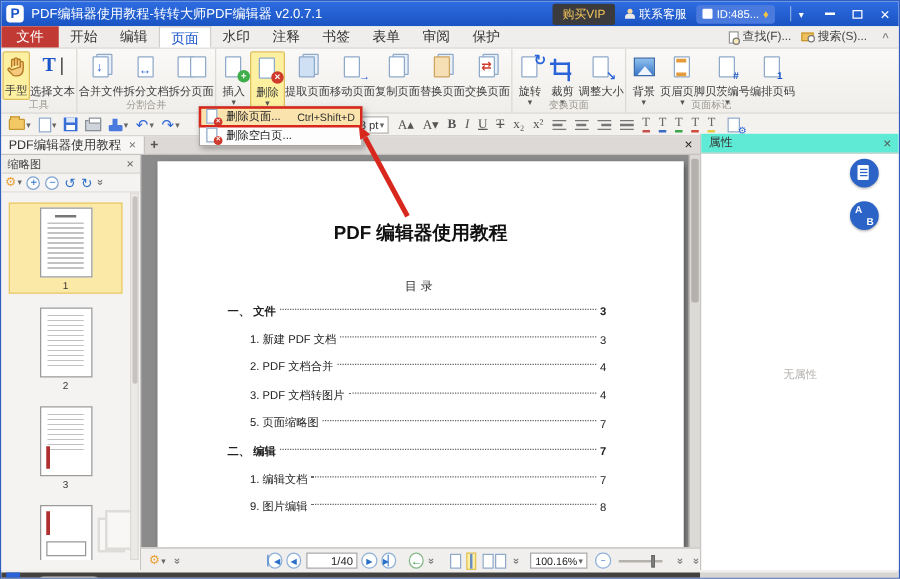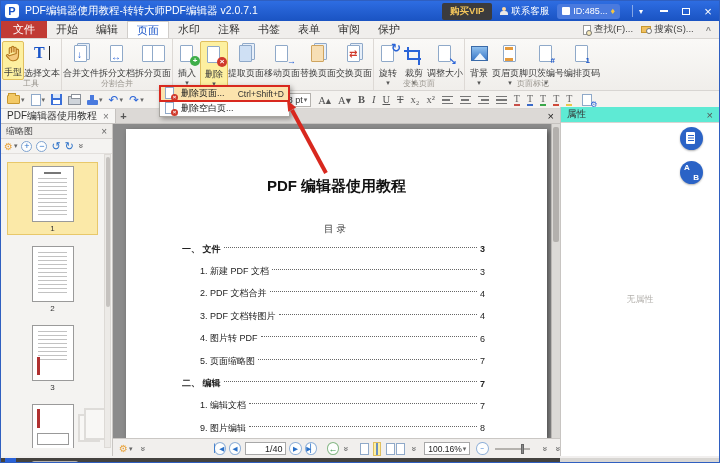--- a/index.html
+++ b/index.html
@@ -9,21 +9,21 @@
     position:relative; width:720px; height:463px; background:#f1efee;
     border:1px solid #2f5fc0; overflow:hidden; font-size:11px; color:#333;
   }
   
   .titlebar { position:absolute; left:0; top:0; right:0; height:20px;
     background:linear-gradient(#2e6de2,#1a53c2); display:flex; align-items:center; }
   .app-logo { width:14px; height:14px; margin-left:4px; background:#fff; border-radius:3px;
     color:#1a55c8; font-weight:bold; font-size:11px; line-height:14px; text-align:center; }
   .app-title { color:#fff; font-size:10.5px; margin-left:6px; white-space:nowrap; }
   .tb-right { margin-left:auto; display:flex; align-items:center; height:100%; }
-  .vip-btn { background:#3b3b3d; color:#f0c35a; font-size:9.5px; padding:2px 8px; border-radius:2px; margin-right:8px;font-weight:bold; }
+  .vip-btn { background:#3b3b3d; color:#f0c35a; font-size:9.5px; padding:2px 8px; border-radius:2px; margin-right:8px; }
   .contact { display:flex; align-items:center; color:#fff; font-size:9.5px; margin-right:8px; }
   .person-ico { width:8px; height:8px; margin-right:3px; position:relative; }
   .person-ico::before { content:""; position:absolute; left:2px; top:0; width:4px; height:4px; border-radius:50%; background:#ffd9a0; }
   .person-ico::after { content:""; position:absolute; left:0; top:4px; width:8px; height:4px; border-radius:3px 3px 0 0; background:#e8e8e8; }
   .id-badge { display:flex; align-items:center; background:#4a7ade; border-radius:3px; height:15px;
     padding:0 5px; color:#fff; font-size:9px; margin-right:6px; }
   .id-card { width:8px; height:8px; background:#fff; border-radius:1px; margin-right:3px; }
   .gold { color:#f5c542; font-size:9px; margin-left:3px; }
   .tb-sep { width:1px; height:12px; background:rgba(255,255,255,.45); margin:0 6px; }
   .tb-caret { color:#fff; font-size:8px; margin-right:10px; }
@@ -338,20 +338,27 @@
       <div class="rbtn">
         <div class="ricon">
           <span class="pg main"></span>
           <span class="arr" style="right:-1px;bottom:-1px;font-size:9px;">→</span>
         </div>
         <div class="rlabel">移动页面</div>
       </div>
       <div class="rbtn">
         <div class="ricon">
           <span class="pg back"></span>
+          <span class="pg main"></span>
+        </div>
+        <div class="rlabel">复制页面</div>
+      </div>
+      <div class="rbtn">
+        <div class="ricon">
+          <span class="pg back"></span>
           <span class="pg main orange"></span>
         </div>
         <div class="rlabel">替换页面</div>
       </div>
       <div class="rbtn">
         <div class="ricon">
           <span class="pg back"></span>
           <span class="pg main"></span>
           <span class="arr" style="left:8px;top:5px;color:#d03a2c;">⇄</span>
         </div>
@@ -555,25 +562,20 @@
           <span>2. PDF 文档合并</span>
           <span class="toc-dots"></span>
           <span>4</span>
         </div>
         <div class="toc-row">
           <span>3. PDF 文档转图片</span>
           <span class="toc-dots"></span>
           <span>4</span>
         </div>
         <div class="toc-row">
-          <span>4. 图片转 PDF</span>
-          <span class="toc-dots"></span>
-          <span>6</span>
-        </div>
-        <div class="toc-row">
           <span>5. 页面缩略图</span>
           <span class="toc-dots"></span>
           <span>7</span>
         </div>
         <div class="toc-row lvl0">
           <span>二、 编辑</span>
           <span class="toc-dots"></span>
           <span>7</span>
         </div>
         <div class="toc-row">

